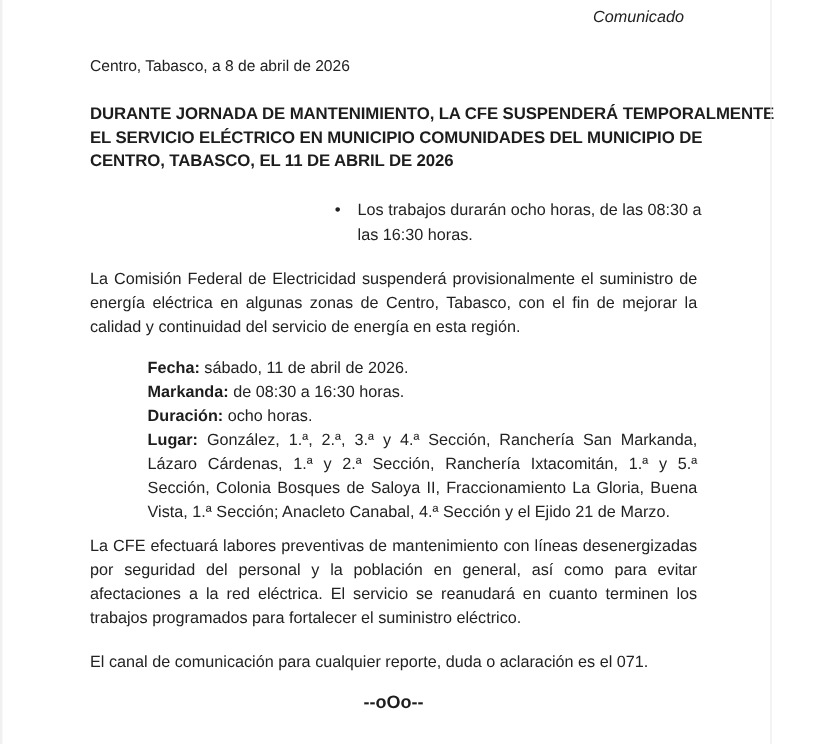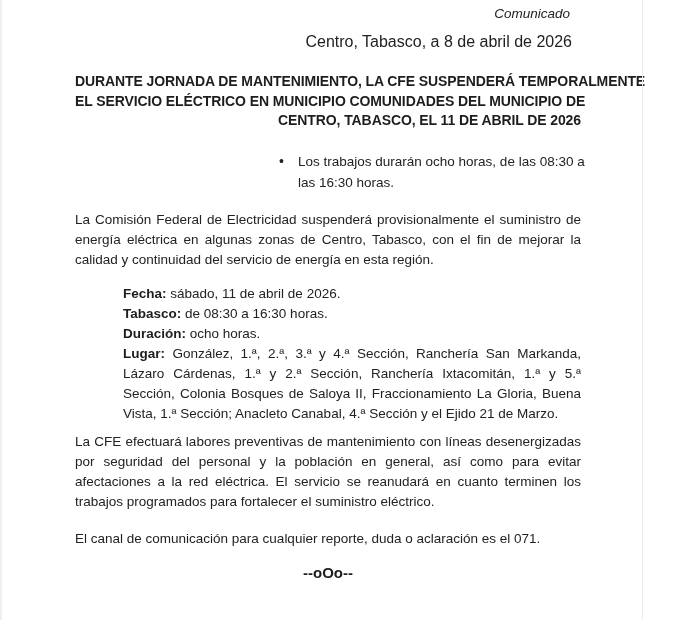--- a/index.html
+++ b/index.html
@@ -33,29 +33,29 @@
     background: #ececec;
   }
   .kicker {
     text-align: right;
     font-style: italic;
     font-size: 13.5px;
     line-height: 16px;
     padding-right: 11px;
   }
   .dateline {
-    text-align: right;
-    font-size: 16px;
+    text-align: left;
+    font-size: 13px;
     line-height: 16px;
-    margin-top: 12px;
+    margin-top: 25px;
     padding-right: 9px;
   }
   .headline {
     margin-top: 22px;
-    text-align: right;
+    text-align: left;
     font-weight: bold;
     font-size: 14px;
     line-height: 19.5px;
     letter-spacing: -0.1px;
     color: #1d1d1d;
   }
   .headline .hl {
     white-space: nowrap;
   }
   .bullet-item {
@@ -126,21 +126,21 @@
   </div>
 
   <p class="para">La Comisión Federal de Electricidad suspenderá provisionalmente el suministro de energía eléctrica en algunas zonas de Centro, Tabasco, con el fin de mejorar la calidad y continuidad del servicio de energía en esta región.</p>
 
   <div class="details">
     <p class="detail">
       <b>Fecha:</b>
       <span>sábado, 11 de abril de 2026.</span>
     </p>
     <p class="detail">
-      <b>Tabasco:</b>
+      <b>Markanda:</b>
       <span>de 08:30 a 16:30 horas.</span>
     </p>
     <p class="detail">
       <b>Duración:</b>
       <span>ocho horas.</span>
     </p>
     <p class="detail">
       <b>Lugar:</b>
       <span>González, 1.ª, 2.ª, 3.ª y 4.ª Sección, Ranchería San Markanda, Lázaro Cárdenas, 1.ª y 2.ª Sección, Ranchería Ixtacomitán, 1.ª y 5.ª Sección, Colonia Bosques de Saloya II, Fraccionamiento La Gloria, Buena Vista, 1.ª Sección; Anacleto Canabal, 4.ª Sección y el Ejido 21 de Marzo.</span>
     </p>

